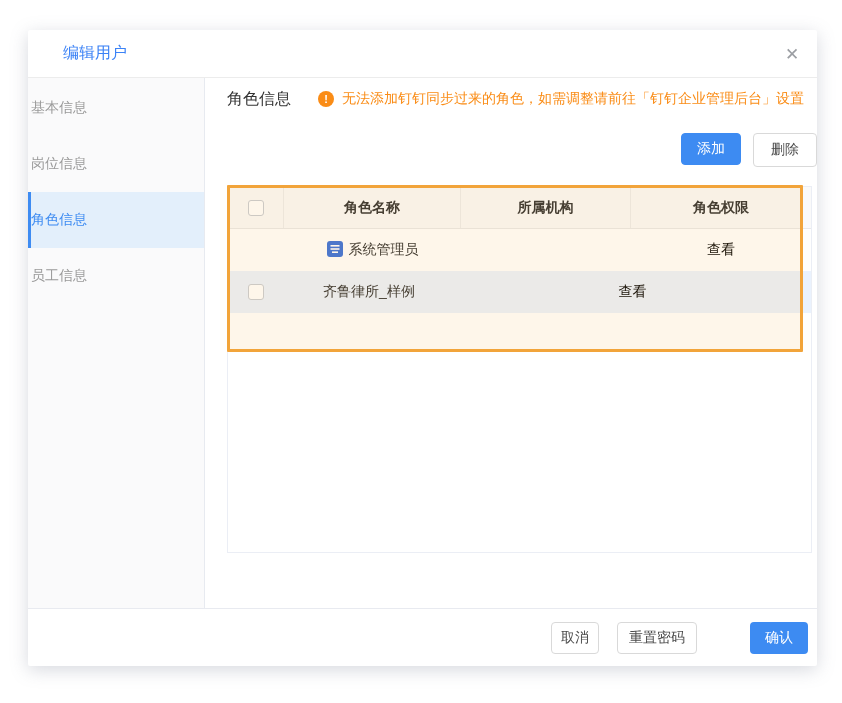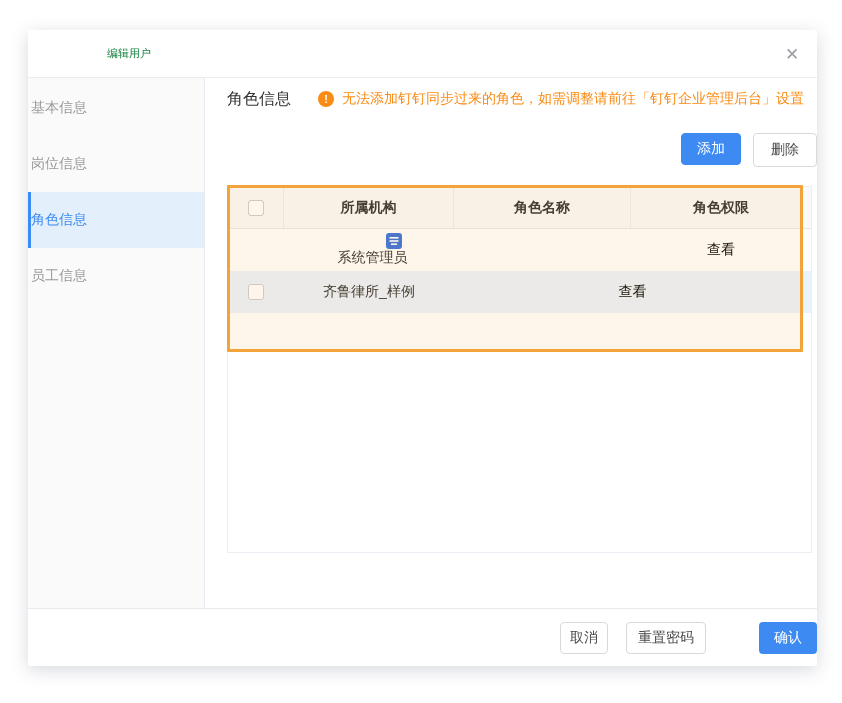--- a/index.html
+++ b/index.html
@@ -6,21 +6,21 @@
   html,body { width:842px; height:703px; background:#ffffff; overflow:hidden;
               font-family:"Liberation Sans","DejaVu Sans",sans-serif; }
 
   .dialog { position:absolute; left:28px; top:30px; width:789px; height:636px;
             background:#fff; border-radius:2px; display:flex; flex-direction:column;
             box-shadow:0 4px 18px rgba(110,120,140,.28); }
 
   
   .dlg-header { flex:0 0 48px; border-bottom:1px solid #ececec; position:relative;
                 display:flex; align-items:center; padding-left:35px; }
-  .dlg-title { font-size:11px; color:#15803d;margin-left:44px; }
+  .dlg-title { font-size:16px; color:#3b82f6; }
   .dlg-close { position:absolute; right:13px; top:12px; width:24px; height:24px;
                display:flex; align-items:center; justify-content:center;
                font-size:17px; color:#9b9ea3; cursor:pointer; }
 
   
   .dlg-body { flex:1 1 auto; display:flex; min-height:0; }
   .sidebar { flex:0 0 177px; width:177px; background:#fafafb; border-right:1px solid #e7eaf0;
              padding-top:2px; }
   .side-item { height:56px; display:flex; align-items:center; justify-content:flex-start;
                font-size:14px; color:#999; border-left:3px solid transparent; cursor:pointer; }
@@ -53,31 +53,31 @@
   .col-name  { flex:0 0 177px; }
   .col-org   { flex:0 0 170px; }
   .col-perm  { flex:1 1 auto; }
   .t-head .cell { font-weight:bold; }
   .t-head .cell:not(:last-child) { border-right:1px solid #ededed; }
   .row-sys { background:#fff; box-shadow:inset 2px 0 0 #4f4f47; }
   .row-def { background:#eaf2fd; }
   .checkbox { width:16px; height:16px; border:1px solid #c9cdd4; border-radius:3px;
               background:#fff; cursor:pointer; }
   .badge { width:16px; height:16px; margin-right:6px; flex:0 0 16px; display:block; }
-  .name-inner { display:flex; align-items:flex-end;flex-direction:column; }
+  .name-inner { display:flex; align-items:flex-start; }
   .link { color:#000000; cursor:pointer; font-size:14px; }
 
   
   .annotation { position:absolute; left:22px; top:107px; width:576px; height:167px;
                 border:3px solid #f2a43a; background:rgba(245,166,53,.10);
                 border-radius:1px; pointer-events:none; z-index:5; }
 
   
   .dlg-footer { flex:0 0 58px; border-top:1px solid #e8eaf0; display:flex; align-items:center;
-                justify-content:flex-end; gap:18px; }
+                justify-content:flex-end; gap:18px; padding-right:9px; }
   .btn-cancel { padding:0 9px; }
   .btn-reset  { padding:0 11px; }
   .btn-confirm { padding:0 15px; border:none; }
 </style>
 </head>
 <body>
 
 <div class="dialog">
 
   <div class="dlg-header">
@@ -116,22 +116,22 @@
         <div class="btn btn-primary">添加</div>
         <div class="btn btn-plain">删除</div>
       </div>
 
       <div class="table-wrap">
 
         <div class="t-row t-head">
           <div class="cell col-check">
             <div class="checkbox"></div>
           </div>
+          <div class="cell col-name">角色名称</div>
           <div class="cell col-org">所属机构</div>
-          <div class="cell col-name">角色名称</div>
           <div class="cell col-perm">角色权限</div>
         </div>
 
         <div class="t-row row-sys">
           <div class="cell col-check"></div>
           <div class="cell col-name">
             <span class="name-inner">
               <svg class="badge" viewBox="0 0 16 16">
                 <rect width="16" height="16" rx="3" fill="#3a72dc"></rect>
                 <rect x="3.5" y="4" width="9" height="1.6" fill="#ffffff"></rect>

